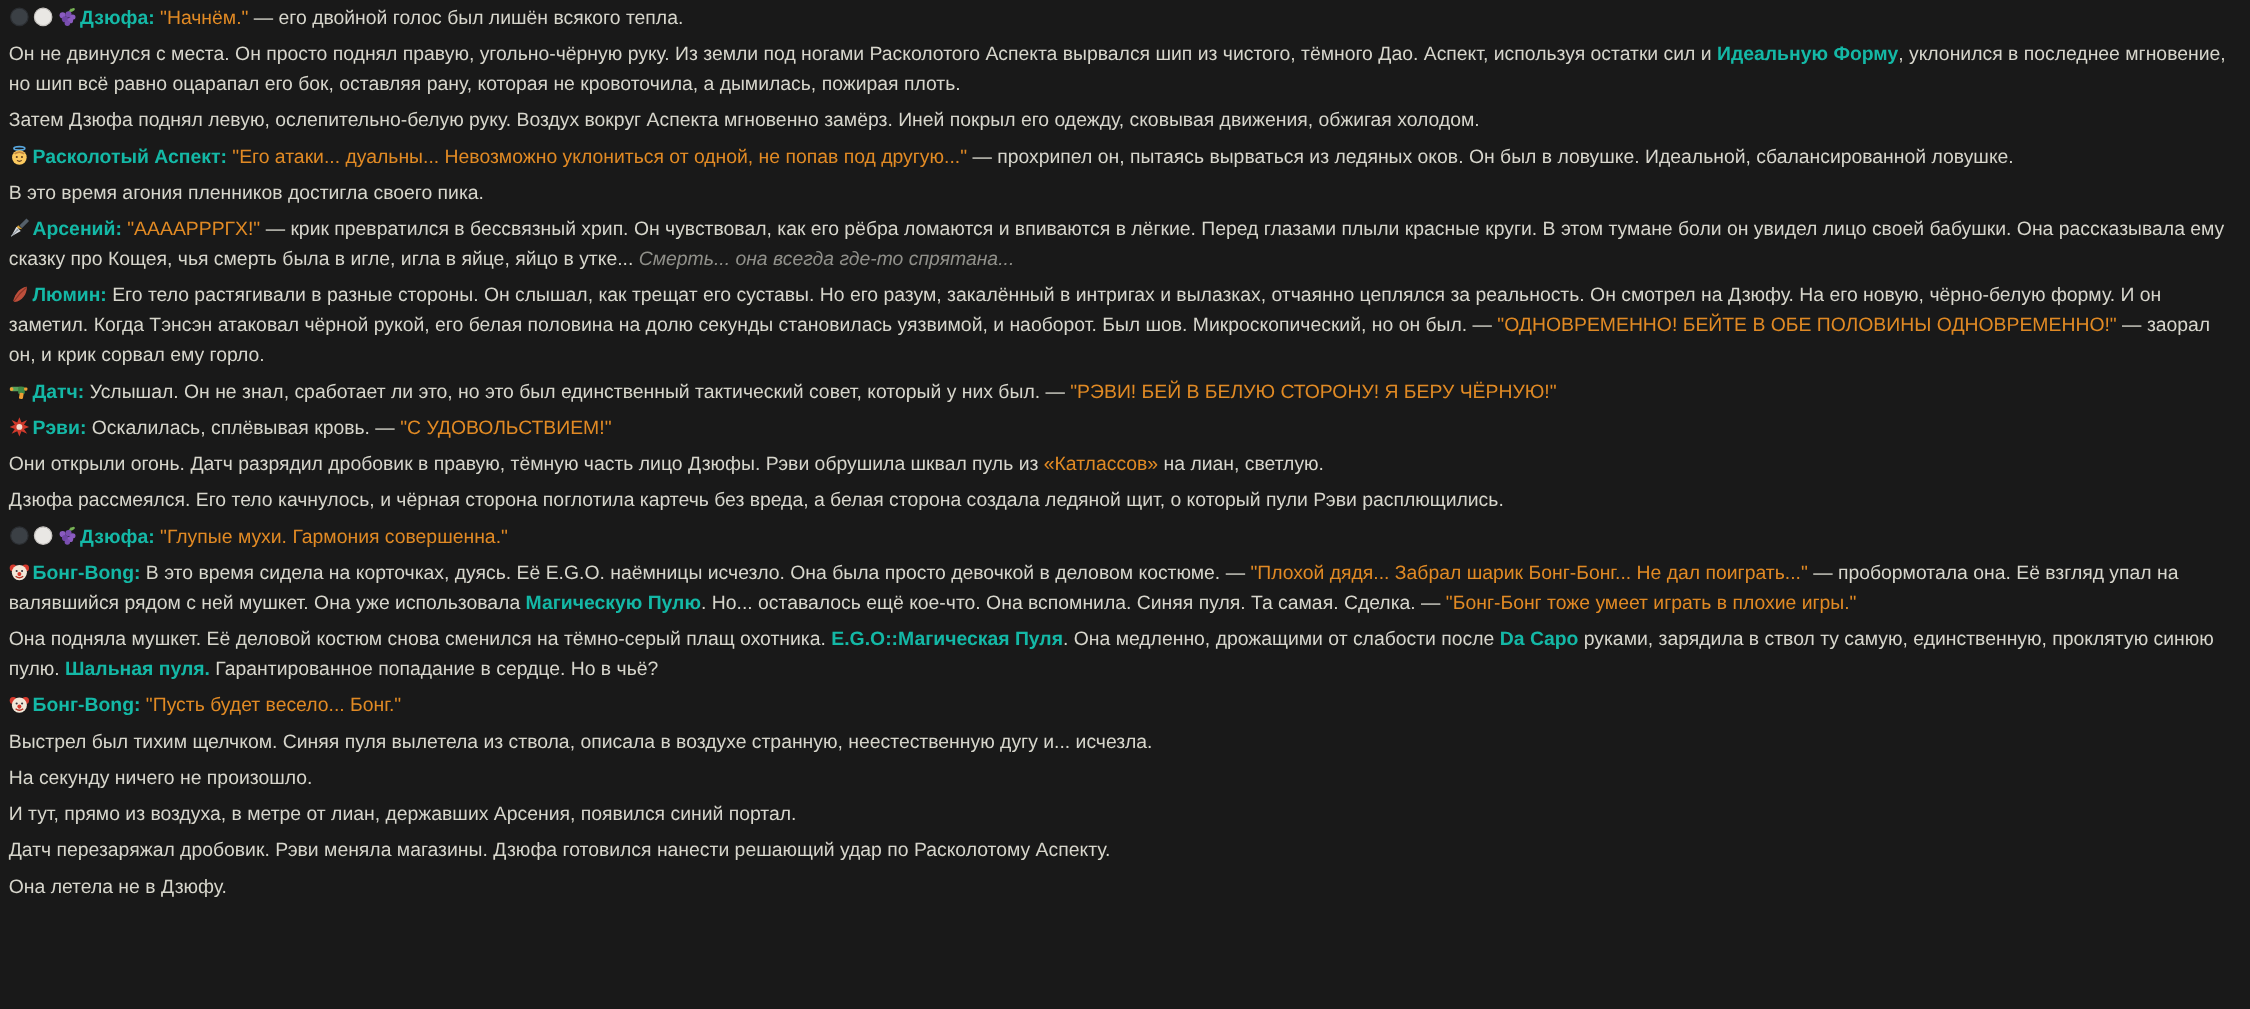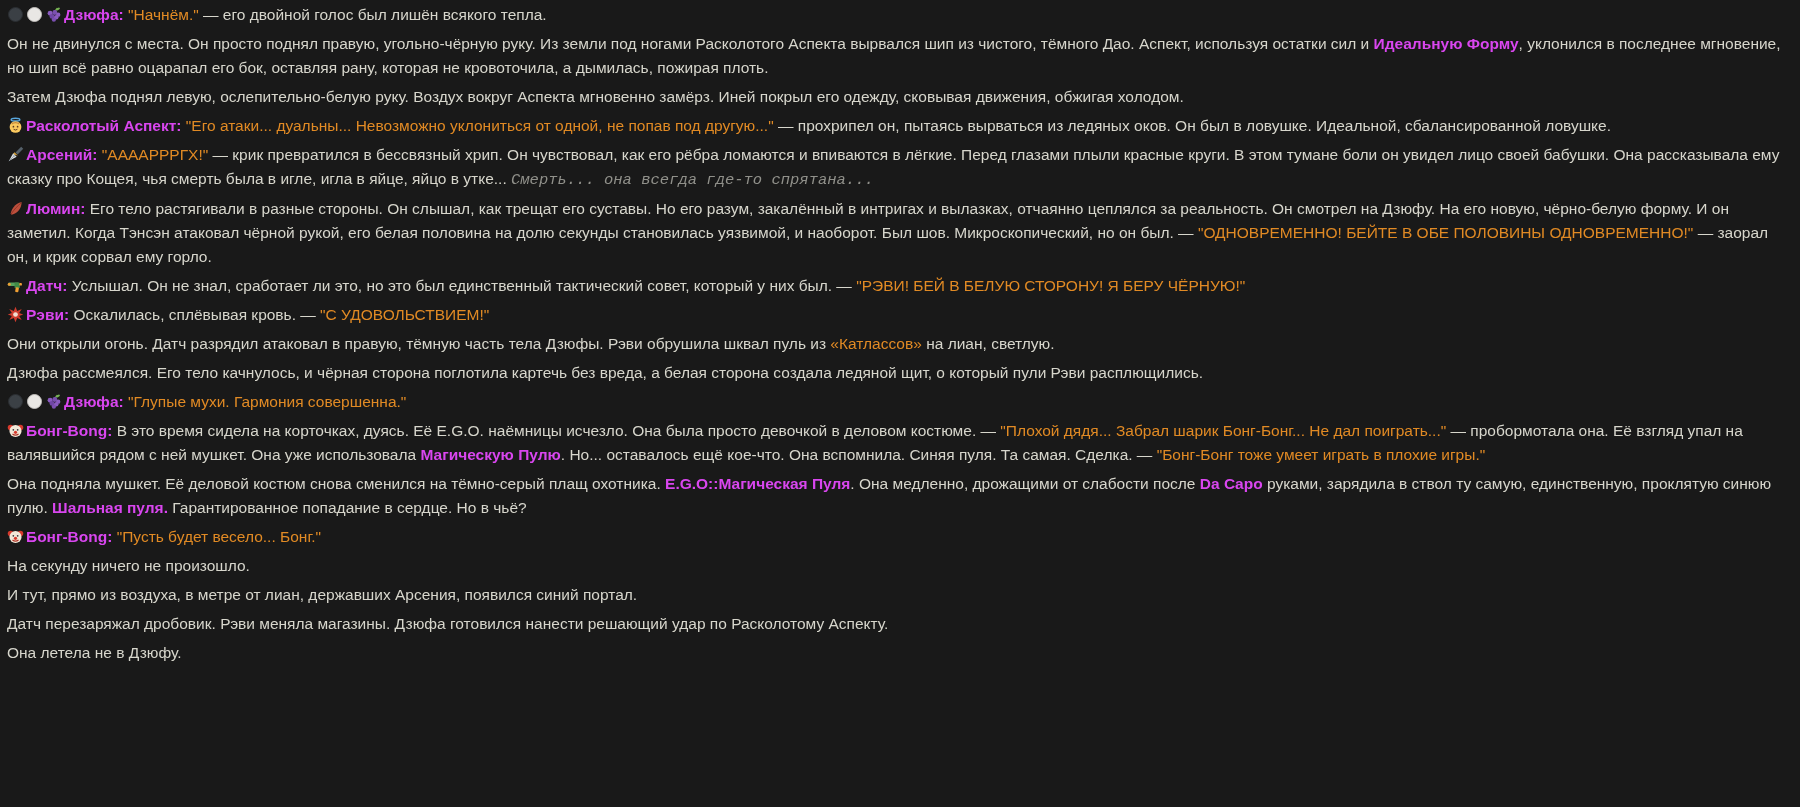--- a/index.html
+++ b/index.html
@@ -16,23 +16,23 @@
     padding: 3px 12px 0 7px;
     font-family: "Liberation Sans", sans-serif;
     font-size: 15.5px;
     line-height: 24px;
     color: #d7d6cc;
   }
   .par {
     margin: 0 0 5px 0;
   }
   .run-n { color: #d7d6cc; margin-top: 44px; }
-  .run-b { color: #d946ef; font-weight: 700; }
+  .run-b { color: #14b8a6; font-weight: 700; }
   .run-q { color: #e18a24; }
-  .run-i { color: #90908a; font-style: italic; font-family: Liberation Mono, monospace; }
+  .run-i { color: #90908a; font-style: italic; }
   .icon {
     display: inline-block;
     width: 17px;
     height: 17px;
     vertical-align: -3px;
     margin-right: 2px;
   }
   .icon svg { width: 100%; height: 100%; display: block; }
 </style>
 </head>
@@ -56,20 +56,21 @@
     <p class="par"><span class="run-n">Он не двинулся с места. Он просто поднял правую, угольно-чёрную руку. Из земли под ногами Расколотого Аспекта вырвался шип из чистого, тёмного Дао. Аспект, используя остатки сил и </span><span class="run-b">Идеальную Форму</span><span class="run-n">, уклонился в последнее мгновение, но шип всё равно оцарапал его бок, оставляя рану, которая не кровоточила, а дымилась, пожирая плоть.</span></p>
     <p class="par"><span class="run-n">Затем Дзюфа поднял левую, ослепительно-белую руку. Воздух вокруг Аспекта мгновенно замёрз. Иней покрыл его одежду, сковывая движения, обжигая холодом.</span></p>
     <p class="par"><span class="icon"><svg viewBox="0 0 18 18">
           <ellipse cx="9" cy="2.8" rx="4.6" ry="1.5" fill="none" stroke="#58a6dd" stroke-width="1.5"></ellipse>
           <circle cx="9" cy="10.6" r="6.2" fill="#fcca5f"></circle>
           <path d="M5 7.5 Q9 4.5 13 7.5" fill="none" stroke="#c68a3f" stroke-width="1.4"></path>
           <circle cx="6.8" cy="10.2" r="0.9" fill="#5c3a1e"></circle>
           <circle cx="11.2" cy="10.2" r="0.9" fill="#5c3a1e"></circle>
           <path d="M7 13 Q9 14.6 11 13" fill="none" stroke="#5c3a1e" stroke-width="1"></path>
         </svg></span><span class="run-b">Расколотый Аспект:</span><span class="run-q"> "Его атаки... дуальны... Невозможно уклониться от одной, не попав под другую..."</span><span class="run-n"> — прохрипел он, пытаясь вырваться из ледяных оков. Он был в ловушке. Идеальной, сбалансированной ловушке.</span></p>
+    <p class="par"><span class="run-n">В это время агония пленников достигла своего пика.</span></p>
     <p class="par"><span class="icon"><svg viewBox="0 0 18 18">
           <path d="M9 6.8 L15 0.8 L17.2 3 L11.2 9 Z" fill="#55606a"></path>
           <path d="M8 6.5 L11.5 10 L6.2 8.8 Z" fill="#d9a43b"></path>
           <path d="M2 16 L6.5 7.8 L10.2 11.5 Z" fill="#d9dde0"></path>
           <path d="M2 16 L7 11" stroke="#8e979e" stroke-width="0.9" fill="none"></path>
           <circle cx="7.4" cy="10.6" r="0.9" fill="#8e979e"></circle>
         </svg></span><span class="run-b">Арсений:</span><span class="run-q"> "ААААРРРГХ!"</span><span class="run-n"> — крик превратился в бессвязный хрип. Он чувствовал, как его рёбра ломаются и впиваются в лёгкие. Перед глазами плыли красные круги. В этом тумане боли он увидел лицо своей бабушки. Она рассказывала ему сказку про Кощея, чья смерть была в игле, игла в яйце, яйцо в утке... </span><span class="run-i">Смерть... она всегда где-то спрятана...</span></p>
     <p class="par"><span class="icon"><svg viewBox="0 0 18 18">
           <path d="M15.5 2.5 C10.5 2.8 5.5 7.5 3.8 14.5 L5 15.5 C11.5 14.5 15.2 9 15.5 2.5 Z" fill="#bd4f3c"></path>
           <path d="M15.2 3 C11.5 6 7.5 10 4.4 14.8" stroke="#8f3527" stroke-width="1" fill="none"></path>
@@ -78,21 +79,21 @@
           <rect x="1.2" y="5.8" width="11.5" height="3.8" rx="1.4" fill="#57a05c"></rect>
           <circle cx="2.4" cy="7.7" r="1.6" fill="#ef9f33"></circle>
           <rect x="8" y="5.8" width="5.6" height="6.2" rx="1.2" fill="#3f8a46"></rect>
           <rect x="13" y="6.4" width="2.8" height="2.6" rx="0.9" fill="#ef9f33"></rect>
           <rect x="9.4" y="10.6" width="3.4" height="5.2" rx="1" fill="#ef9f33" transform="rotate(10 9.4 10.6)"></rect>
         </svg></span><span class="run-b">Датч:</span><span class="run-n"> Услышал. Он не знал, сработает ли это, но это был единственный тактический совет, который у них был. — </span><span class="run-q">"РЭВИ! БЕЙ В БЕЛУЮ СТОРОНУ! Я БЕРУ ЧЁРНУЮ!"</span></p>
     <p class="par"><span class="icon"><svg viewBox="0 0 18 18">
           <path d="M9 0.8 L10.8 5.3 L15.6 3.1 L12.9 7.3 L17.2 9 L12.9 10.7 L15.6 14.9 L10.8 12.7 L9 17.2 L7.2 12.7 L2.4 14.9 L5.1 10.7 L0.8 9 L5.1 7.3 L2.4 3.1 L7.2 5.3 Z" fill="#cf3a2c"></path>
           <circle cx="9" cy="9" r="2.5" fill="#f3ded2"></circle>
         </svg></span><span class="run-b">Рэви:</span><span class="run-n"> Оскалилась, сплёвывая кровь. — </span><span class="run-q">"С УДОВОЛЬСТВИЕМ!"</span></p>
-    <p class="par"><span class="run-n">Они открыли огонь. Датч разрядил атаковал в правую, тёмную часть тела Дзюфы. Рэви обрушила шквал пуль из </span><span class="run-q">«Катлассов»</span><span class="run-n"> на лиан, светлую.</span></p>
+    <p class="par"><span class="run-n">Они открыли огонь. Датч разрядил дробовик в правую, тёмную часть лицо Дзюфы. Рэви обрушила шквал пуль из </span><span class="run-q">«Катлассов»</span><span class="run-n"> на лиан, светлую.</span></p>
     <p class="par"><span class="run-n">Дзюфа рассмеялся. Его тело качнулось, и чёрная сторона поглотила картечь без вреда, а белая сторона создала ледяной щит, о который пули Рэви расплющились.</span></p>
     <p class="par"><span class="icon"><svg viewBox="0 0 18 18">
           <circle cx="9" cy="9" r="7.4" fill="#3b4045" stroke="#2c2f33" stroke-width="1"></circle>
         </svg></span><span class="icon"><svg viewBox="0 0 18 18">
           <circle cx="9" cy="9" r="7.4" fill="#e9e7e4" stroke="#c7c4c0" stroke-width="1"></circle>
         </svg></span><span class="icon"><svg viewBox="0 0 18 18">
           <path d="M10 6 L13 2.2" stroke="#5d8f3c" stroke-width="1.5" fill="none"></path>
           <ellipse cx="13.6" cy="3.2" rx="2.4" ry="1.2" fill="#77b255" transform="rotate(-28 13.6 3.2)"></ellipse>
           <circle cx="5.4" cy="7.6" r="2.6" fill="#8a5bc0"></circle>
           <circle cx="10.4" cy="6.9" r="2.6" fill="#7a4fb0"></circle>
@@ -113,17 +114,18 @@
     <p class="par"><span class="run-n">Она подняла мушкет. Её деловой костюм снова сменился на тёмно-серый плащ охотника. </span><span class="run-b">E.G.O::Магическая Пуля</span><span class="run-n">. Она медленно, дрожащими от слабости после </span><span class="run-b">Da Capo</span><span class="run-n"> руками, зарядила в ствол ту самую, единственную, проклятую синюю пулю. </span><span class="run-b">Шальная пуля.</span><span class="run-n"> Гарантированное попадание в сердце. Но в чьё?</span></p>
     <p class="par"><span class="icon"><svg viewBox="0 0 18 18">
           <circle cx="3.8" cy="5.8" r="3" fill="#d6392c"></circle>
           <circle cx="14.2" cy="5.8" r="3" fill="#d6392c"></circle>
           <circle cx="9" cy="9.6" r="6.4" fill="#f2e8d8"></circle>
           <circle cx="6.7" cy="8.3" r="0.9" fill="#35343a"></circle>
           <circle cx="11.3" cy="8.3" r="0.9" fill="#35343a"></circle>
           <circle cx="9" cy="10.9" r="1.7" fill="#d6392c"></circle>
           <path d="M5.8 12.7 Q9 15.2 12.2 12.7" stroke="#b03326" stroke-width="1.2" fill="none"></path>
         </svg></span><span class="run-b">Бонг-Bong:</span><span class="run-q"> "Пусть будет весело... Бонг."</span></p>
+    <p class="par"><span class="run-n">Выстрел был тихим щелчком. Синяя пуля вылетела из ствола, описала в воздухе странную, неестественную дугу и... исчезла.</span></p>
     <p class="par"><span class="run-n">На секунду ничего не произошло.</span></p>
     <p class="par"><span class="run-n">И тут, прямо из воздуха, в метре от лиан, державших Арсения, появился синий портал.</span></p>
     <p class="par"><span class="run-n">Датч перезаряжал дробовик. Рэви меняла магазины. Дзюфа готовился нанести решающий удар по Расколотому Аспекту.</span></p>
     <p class="par"><span class="run-n">Она летела не в Дзюфу.</span></p>
   </div>
 
 </body></html>

